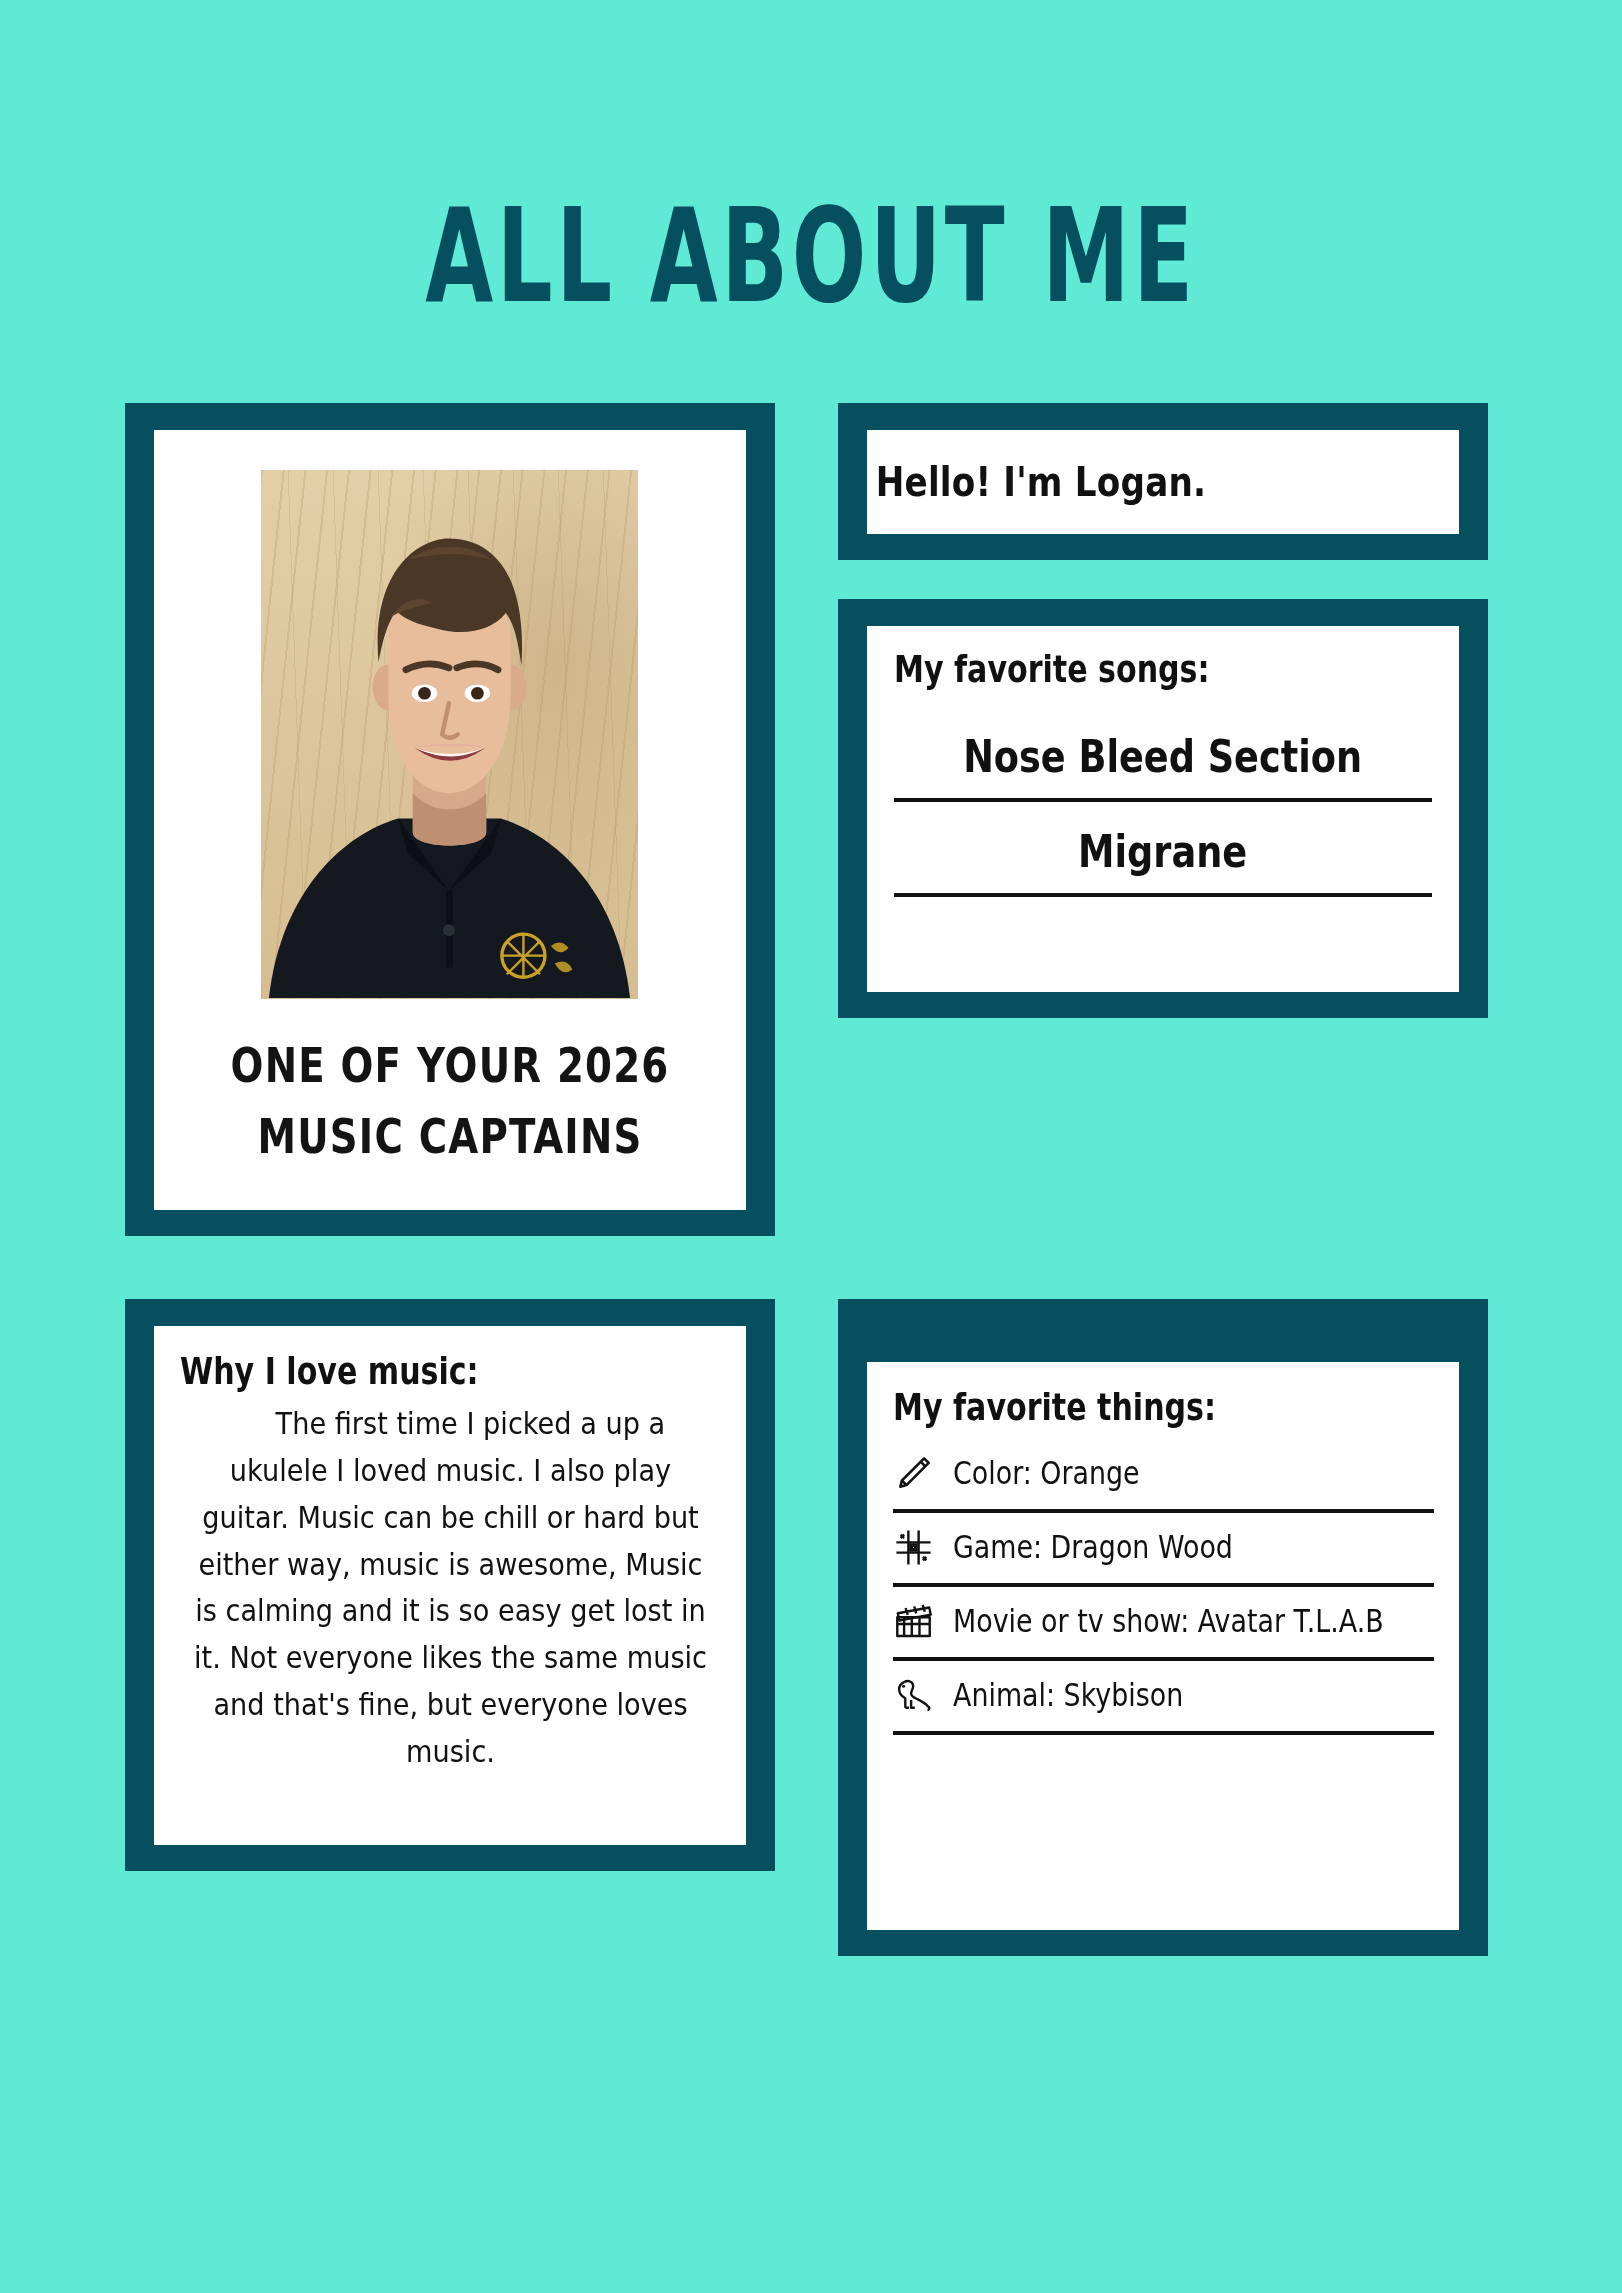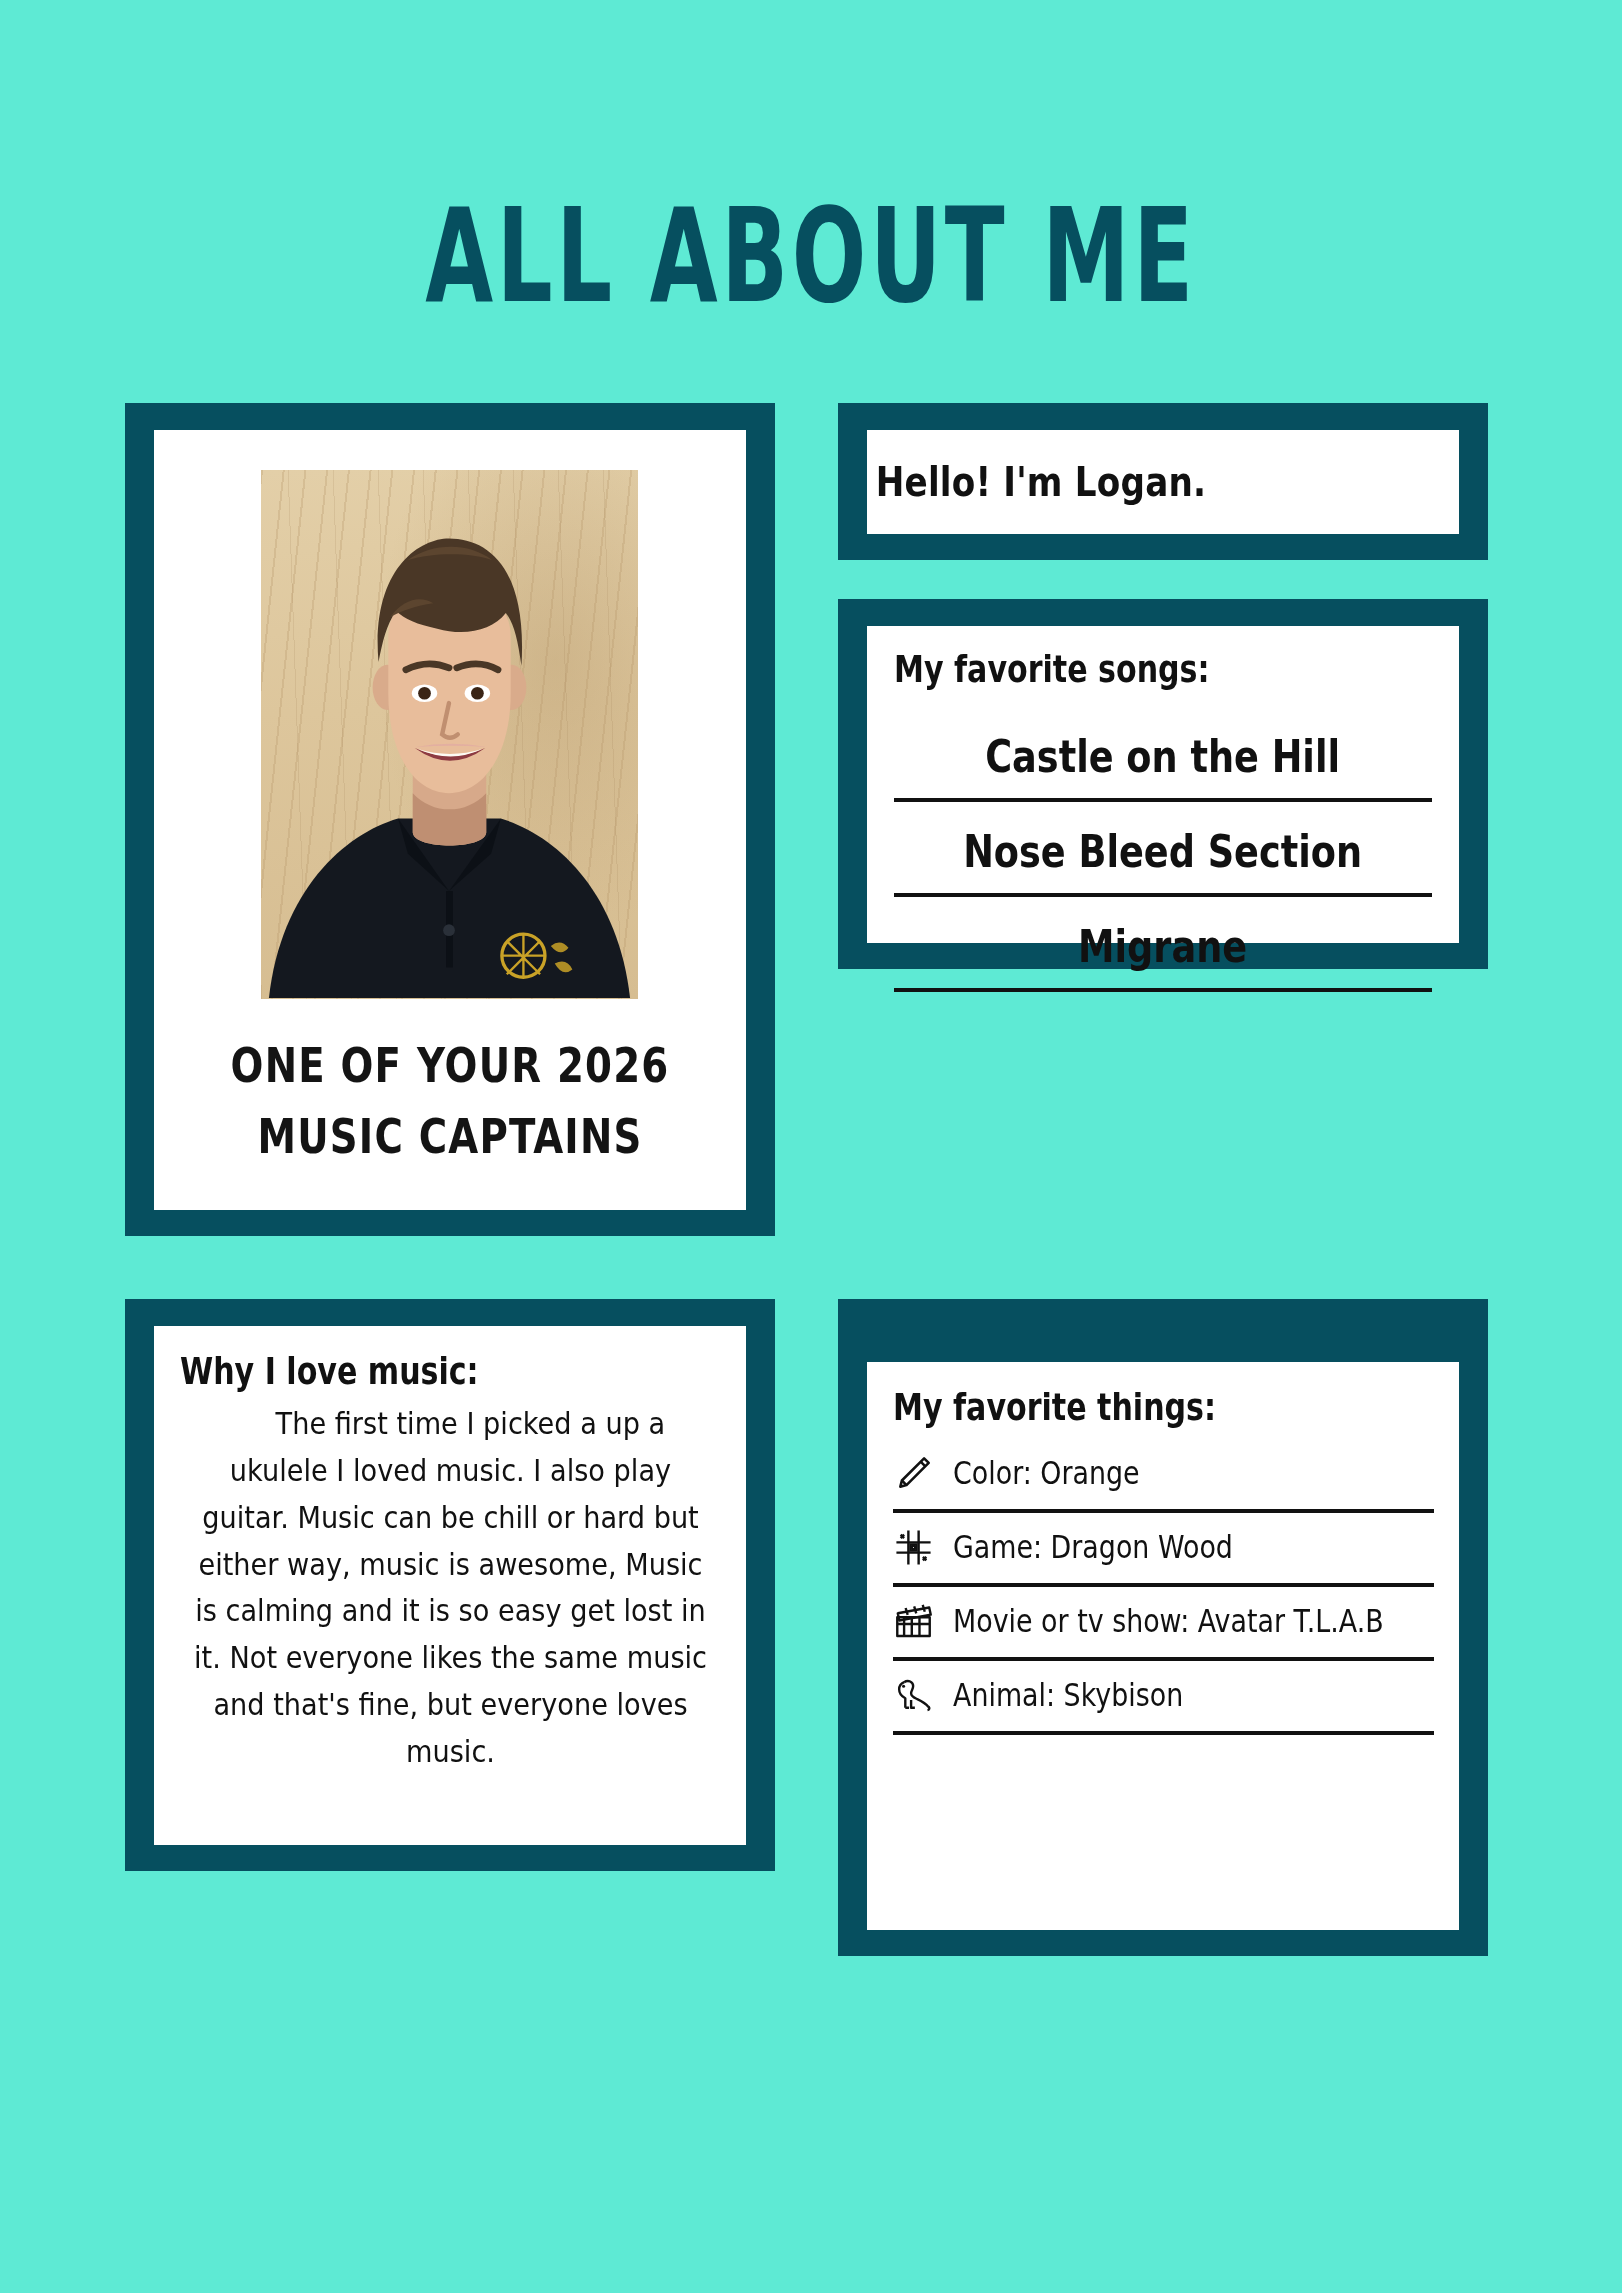--- a/index.html
+++ b/index.html
@@ -83,21 +83,21 @@
   #hello-text {
     font-family: "DejaVu Sans", sans-serif;
     font-weight: 700;
     font-size: 36px;
     color: #111;
     letter-spacing: 0.2px;
     transform: scaleY(1.15) scaleX(.95);
   }
 
   
-  #songs-card        { left: 838px; top: 599px; width: 650px; height: 370px; }
+  #songs-card        { left: 838px; top: 599px; width: 650px; height: 419px; }
   #songs-card .inner { left: 29px; top: 26.5px; right: 29px; bottom: 26.5px; padding: 21.6px 27.4px 0 27.4px; }
   .card-heading {
     font-family: "DejaVu Sans", sans-serif;
     font-weight: 700;
     font-size: 32px;
     color: #111;
     transform: scaleY(1.17) scaleX(.94);
     transform-origin: left top;
     margin-bottom: 23.5px;
     white-space: nowrap;
@@ -230,23 +230,20 @@
 
   <div class="frame" id="hello-card">
     <div class="inner">
       <div id="hello-text">Hello! I'm Logan.</div>
     </div>
   </div>
 
   <div class="frame" id="songs-card">
     <div class="inner">
       <div class="card-heading">My favorite songs:</div>
-      <div class="song-row">
-        <span>Castle on the Hill</span>
-      </div>
       <div class="song-row">
         <span>Nose Bleed Section</span>
       </div>
       <div class="song-row">
         <span>Migrane</span>
       </div>
     </div>
   </div>
 
   <div class="frame" id="why-card">

